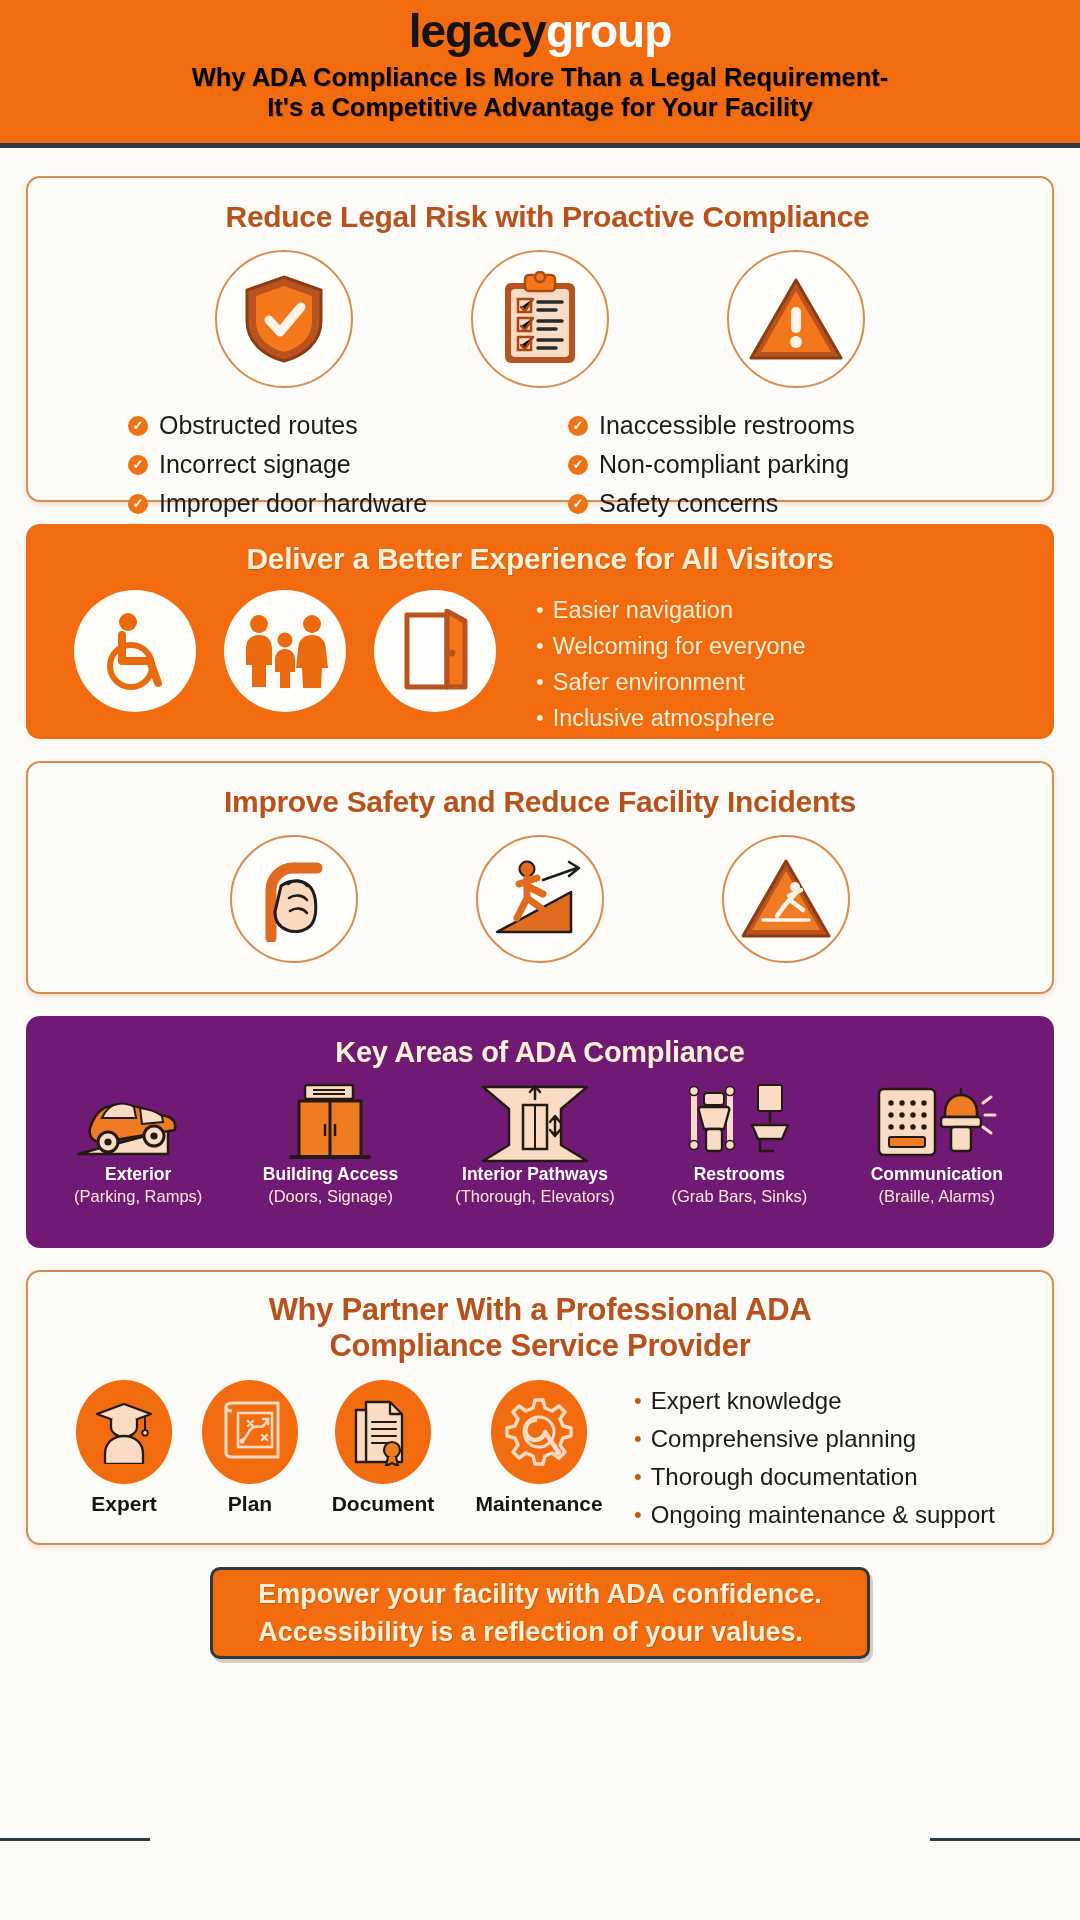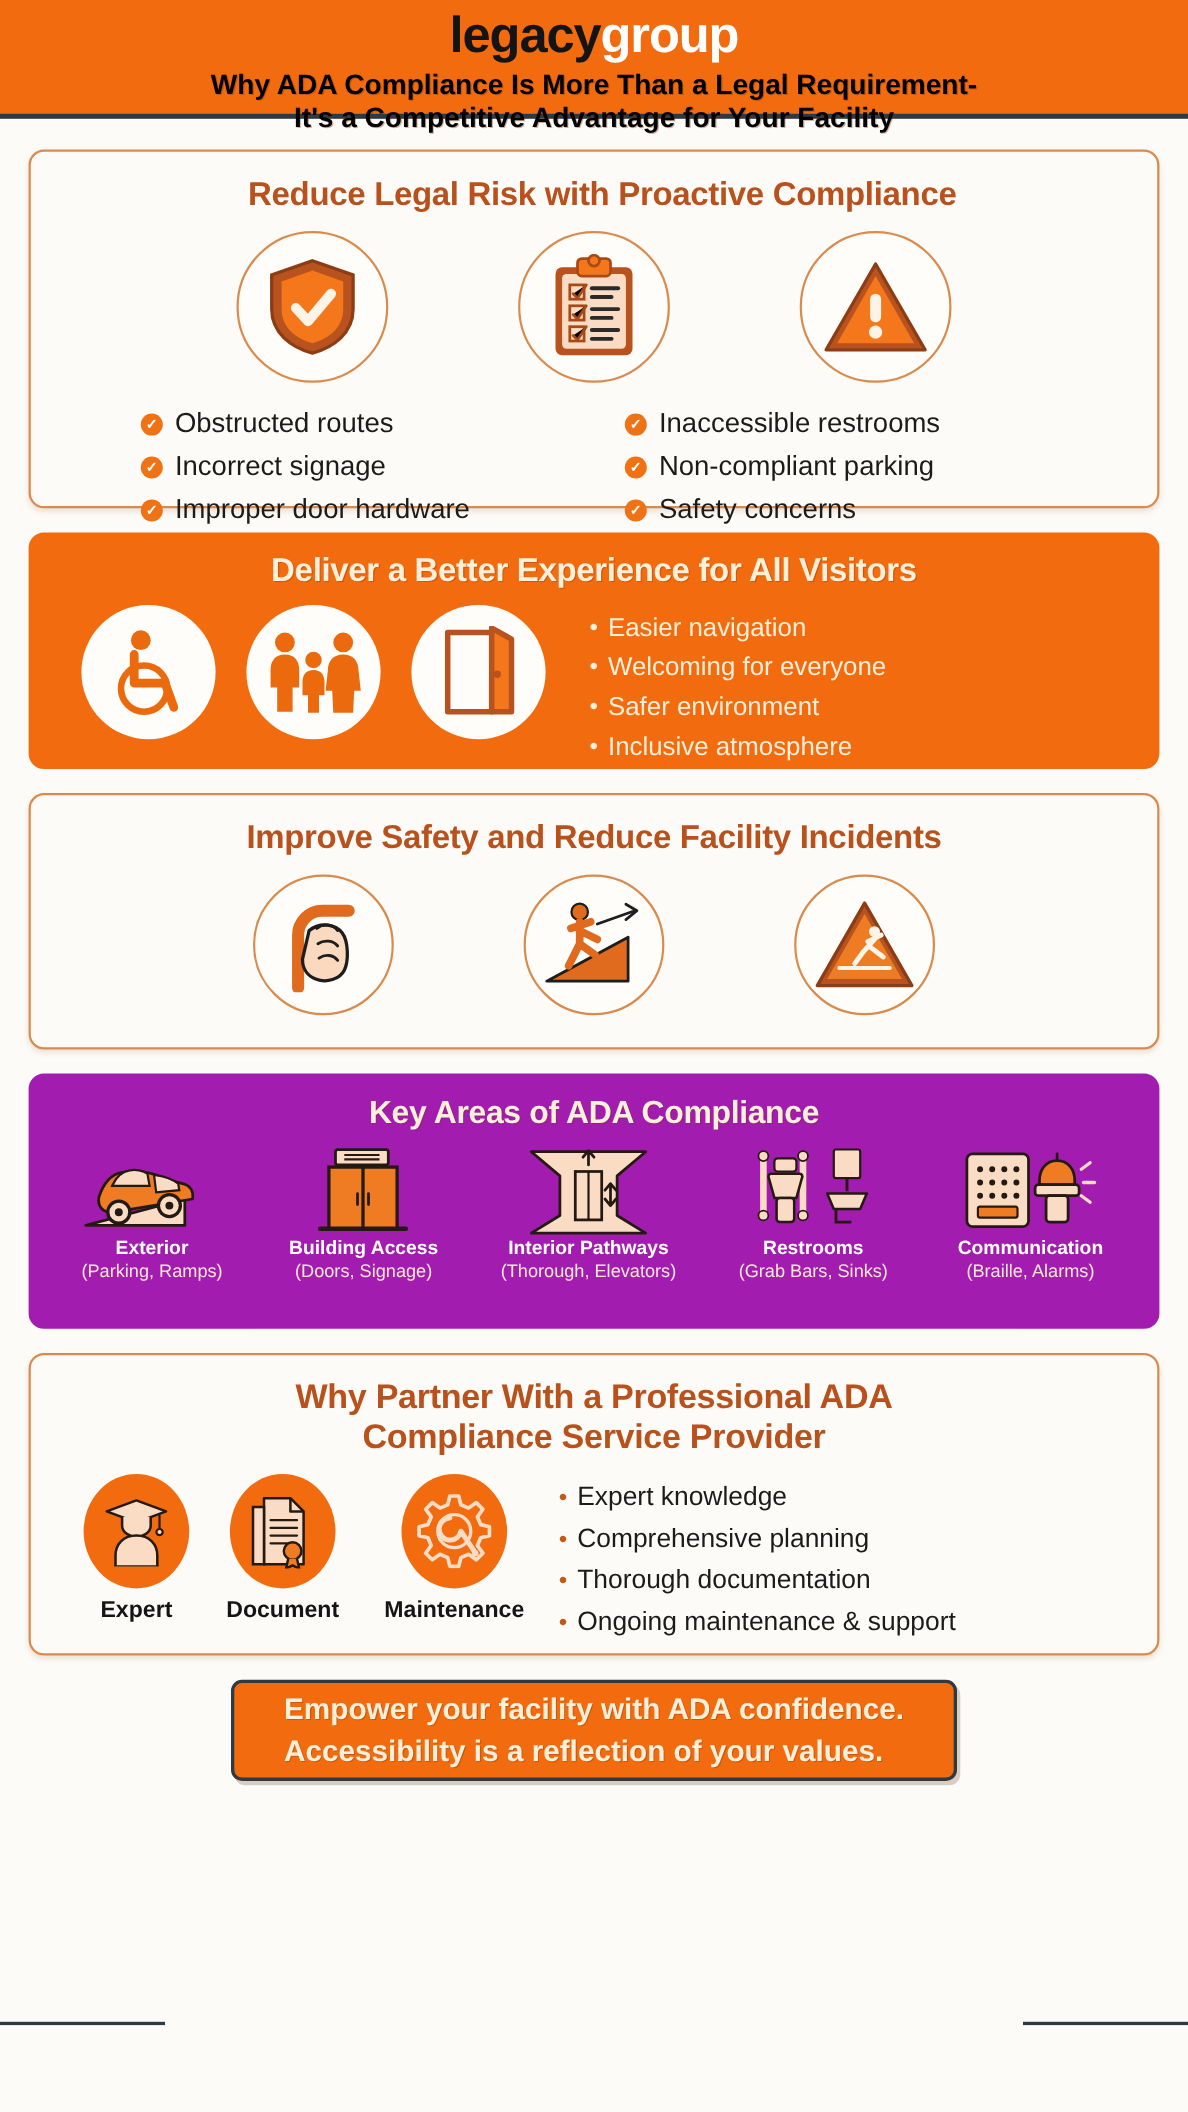--- a/index.html
+++ b/index.html
@@ -6,21 +6,21 @@
   html, body {
     width: 1080px; height: 1920px;
     background: #fdfbf7;
     font-family: "Liberation Sans", sans-serif;
     overflow: hidden;
   }
   .page { position: relative; width: 1080px; height: 1920px; background: #fdfbf7; }
 
   
   .header {
-    width: 1080px; height: 103px;
+    width: 1080px; height: 143px;
     background: #f26b0f;
     text-align: center;
     padding-top: 4px;
     position: relative;
   }
   .logo { font-size: 46px; font-weight: 700; letter-spacing: -1px; line-height: 54px; }
   .logo .logo-a { color: #141414; }
   .logo .logo-b { color: #ffffff; }
   .header-sub {
     color: #000000; font-size: 25.5px; font-weight: 700;
@@ -34,21 +34,21 @@
     position: relative;
     margin: 0 auto;
     border-radius: 14px;
   }
   .card-light {
     background: #fdfbf7;
     border: 2px solid #d98b4e;
     box-shadow: 0 3px 5px rgba(120,70,20,.13);
   }
   .card-orange { background: #f26b0f; }
-  .card-dark   { background: #a21caf; }
+  .card-dark   { background: #701a75; }
 
   .sect-title-dark {
     color: #b8511c; font-size: 30px; font-weight: 700;
     text-align: center; letter-spacing: -.3px;
   }
   .sect-title-light {
     color: #fdf0da; font-size: 30px; font-weight: 700;
     text-align: center; letter-spacing: -.3px;
     text-shadow: 1px 1px 0 rgba(120,45,0,.3);
   }
@@ -404,20 +404,37 @@
             <svg width="62" height="64" viewBox="0 0 62 64">
               <path d="M31 4 L58 14 L31 24 L4 14 Z" fill="#fadcc5" stroke="#241a12" stroke-width="2.3" stroke-linejoin="round"></path>
               <path d="M52 17 V30 M52 30 a2.8 2.8 0 1 0 0.1 0" fill="#fadcc5" stroke="#241a12" stroke-width="2"></path>
               <path d="M18 19 v8 c0 6 7 10 13 10 s13-4 13-10 v-8" fill="#fadcc5" stroke="#241a12" stroke-width="2.3"></path>
               <path d="M31 36 c-12 0-19 8-19 18 v10 h38 V54 c0-10-7-18-19-18z" fill="#fadcc5" stroke="#241a12" stroke-width="2.3"></path>
             </svg>
           </div>
           <div class="who-label" style="margin-top:8px;">Expert</div>
         </div>
 
+        <div style="width:104px;">
+          <div class="circ-solid" style="width:96px;height:104px;margin:0 auto;display:flex;align-items:center;justify-content:center;">
+            <svg width="64" height="62" viewBox="0 0 64 62">
+              <path d="M8 6 c0-3 3-4 6-4 h46 v54 h-46 c-3 0-6-1-6-4z" fill="none" stroke="#fadcc5" stroke-width="3" stroke-linejoin="round"></path>
+              <path d="M8 6 c0 3 3 4 6 4" fill="none" stroke="#fadcc5" stroke-width="3"></path>
+              <rect x="20" y="12" width="34" height="34" fill="none" stroke="#fadcc5" stroke-width="2.6"></rect>
+              <path d="M24 40 c6-4 6-12 12-14 c6-2 8 4 14-8" fill="none" stroke="#fadcc5" stroke-width="2.6" stroke-linecap="round"></path>
+              <path d="M45 18 l5 0 l0 5" fill="none" stroke="#fadcc5" stroke-width="2.6" stroke-linecap="round"></path>
+              <g stroke="#fadcc5" stroke-width="2.4" stroke-linecap="round">
+                <path d="M30 20 l5 5 M35 20 l-5 5"></path>
+                <path d="M44 34 l5 5 M49 34 l-5 5"></path>
+              </g>
+              <circle cx="24" cy="40" r="2.6" fill="#fadcc5"></circle>
+            </svg>
+          </div>
+          <div class="who-label" style="margin-top:8px;">Plan</div>
+        </div>
 
         <div style="width:118px;">
           <div class="circ-solid" style="width:96px;height:104px;margin:0 auto;display:flex;align-items:center;justify-content:center;">
             <svg width="62" height="68" viewBox="0 0 62 68">
               <path d="M14 4 h24 l12 12 v48 h-36 z" fill="#fadcc5" stroke="#241a12" stroke-width="2.3" stroke-linejoin="round"></path>
               <path d="M38 4 v12 h12" fill="none" stroke="#241a12" stroke-width="2.3" stroke-linejoin="round"></path>
               <path d="M4 12 h10 v52 h-10 z" fill="#fadcc5" stroke="#241a12" stroke-width="2.3"></path>
               <g stroke="#241a12" stroke-width="2.1" stroke-linecap="round">
                 <path d="M20 24 h24"></path>
                   <path d="M20 31 h24"></path>

